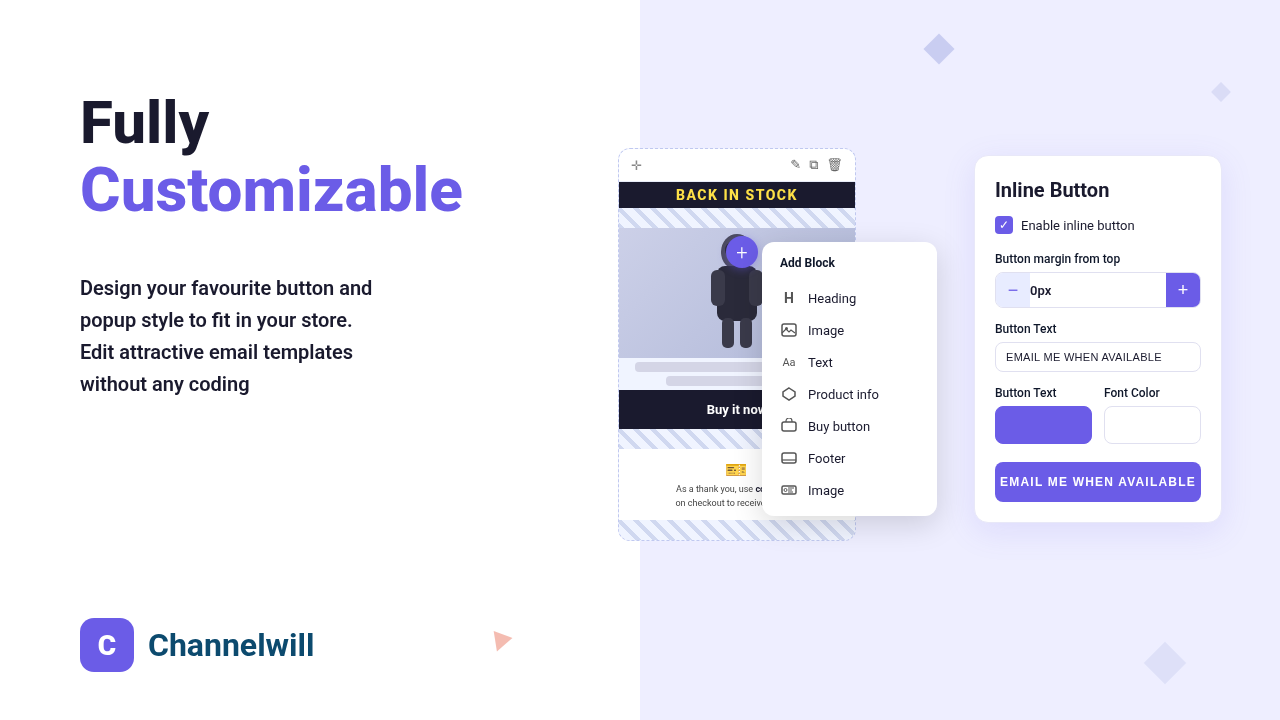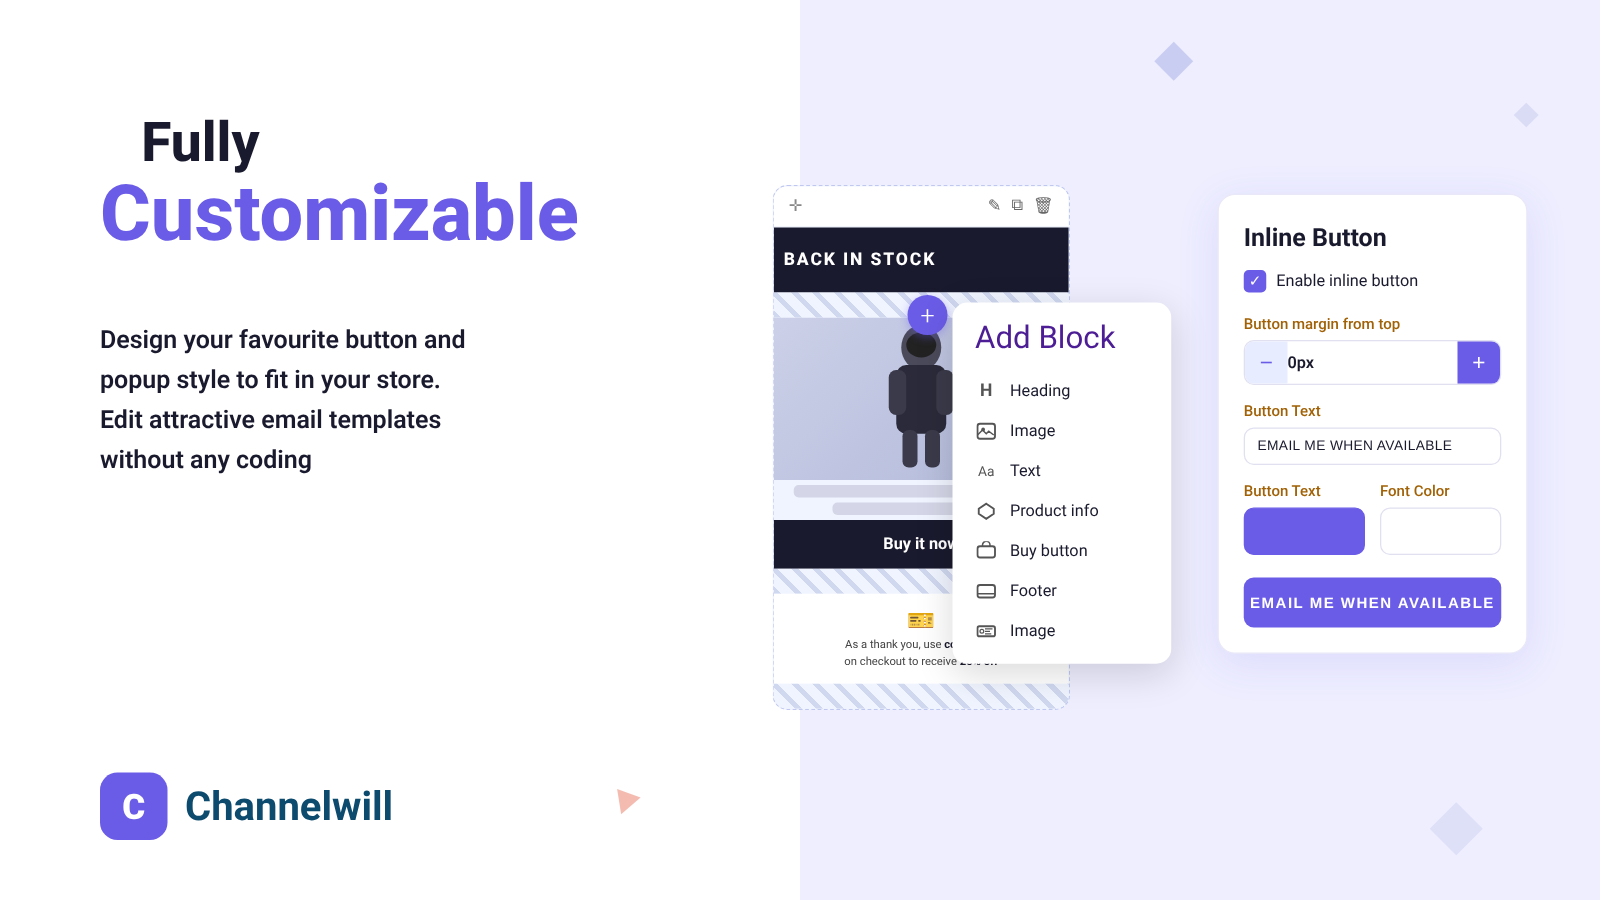--- a/index.html
+++ b/index.html
@@ -27,25 +27,24 @@
     }
 
     
     .left-content {
       position: absolute;
       left: 80px;
       top: 90px;
       width: 500px;
     }
     .heading-fully {
-      font-size: 44px;
+      font-size: 60px;
       font-weight: 800;
       color: #1a1a2e;
       line-height: 1.1;
-      margin-left: 33px;
     }
     .heading-customizable {
       font-size: 62px;
       font-weight: 800;
       color: #6B5CE7;
       line-height: 1.1;
       margin-bottom: 48px;
     }
     .description {
       font-size: 20px;
@@ -103,26 +102,26 @@
       border-bottom: 1px solid #e8ecf8;
     }
     .toolbar-icons {
       display: flex;
       gap: 8px;
       font-size: 13px;
       color: #666;
     }
     .editor-back-in-stock {
       background: #1a1a2e;
-      color: #ffffff;
-      text-align: left;
+      color: #fde047;
+      text-align: center;
       font-size: 14px;
       font-weight: 800;
       letter-spacing: 1.5px;
-      padding: 18px 8px;
+      padding: 5px 8px;
     }
     .editor-divider-pattern {
       height: 20px;
       background: repeating-linear-gradient(
         45deg,
         #d0d8f0 0px, #d0d8f0 4px,
         #f0f4ff 4px, #f0f4ff 12px
       );
     }
     .editor-image-area {
@@ -214,23 +213,23 @@
       left: 762px;
       top: 242px;
       width: 175px;
       background: #fff;
       border-radius: 12px;
       box-shadow: 0 8px 30px rgba(0,0,0,0.15);
       padding: 10px 0;
       z-index: 30;
     }
     .add-block-title {
-      font-size: 25px;
-      font-weight: 400;
-      color: #4c1d95;
+      font-size: 12px;
+      font-weight: 700;
+      color: #0f172a;
       padding: 4px 18px 12px;
     }
     .menu-item {
       display: flex;
       align-items: center;
       gap: 10px;
       padding: 7px 18px;
       font-size: 13px;
       color: #1a1a2e;
       cursor: pointer;
@@ -281,21 +280,21 @@
       color: #fff;
       font-size: 12px;
       flex-shrink: 0;
     }
     .enable-label {
       font-size: 13px;
       color: #1a1a2e;
     }
     .field-label {
       font-size: 12px;
-      color: #a16207;
+      color: #0f172a;
       margin-bottom: 6px;
       font-weight: 500;
     }
     .margin-control {
       display: flex;
       align-items: center;
       border: 1.5px solid #e0e0f0;
       border-radius: 8px;
       overflow: hidden;
       margin-bottom: 14px;

